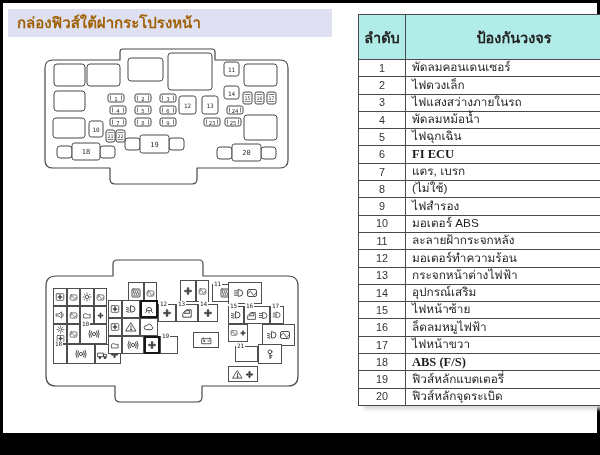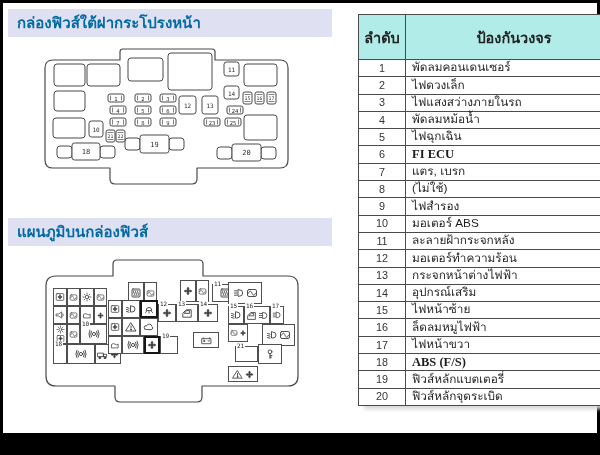--- a/index.html
+++ b/index.html
@@ -1,19 +1,19 @@
 <!DOCTYPE html>
 <html><head>
 <meta charset="utf-8">
 <style>
   html,body{margin:0;padding:0;background:#fff;}
   .frame{position:relative;width:600px;height:455px;background:#000;overflow:hidden;
          font-family:"Liberation Sans","DejaVu Sans",sans-serif;}
   .content{position:absolute;left:3px;top:3px;width:594px;height:430px;background:#fff;}
-  .heading{position:absolute;left:5px;width:324px;height:28px;background:#dfe1f3;color:#0369a1;
+  .heading{position:absolute;left:5px;width:324px;height:28px;background:#dfe1f3;color:#a16207;
            font-weight:bold;font-size:15px;line-height:28px;padding-left:9px;box-sizing:border-box;}
   #heading-top{top:6px;}
   #heading-bottom{top:215px;}
 
   
   .diag{position:absolute;}
   #diagram1{left:37px;top:43px;width:260px;height:142px;}
   #diagram2{left:40px;top:253px;width:258px;height:148px;}
   .diag svg.base{position:absolute;left:0;top:0;}
   .outline{fill:#fff;stroke:#4a4a4a;stroke-width:1.2;stroke-linejoin:round;}
@@ -210,21 +210,20 @@
             <rect x="66" y="84" width="9" height="12" rx="2" class="d1cell"></rect>
             <path d="M 67.5 86.5 H 73.5 M 67.5 93.5 H 73.5" class="d1tick"></path>
             <text x="70.5" y="90.5" text-anchor="middle" dominant-baseline="central" font-size="4.8" class="d1txt">21</text>
             <rect x="76" y="84" width="9" height="12" rx="2" class="d1cell"></rect>
             <path d="M 77.5 86.5 H 83.5 M 77.5 93.5 H 83.5" class="d1tick"></path>
             <text x="80.5" y="90.5" text-anchor="middle" dominant-baseline="central" font-size="4.8" class="d1txt">22</text>
           </g>
       </svg>
     </div>
 
-    <div class="heading" id="heading-bottom">แผนภูมิบนกล่องฟิวส์</div>
 
     <div class="diag" id="diagram2">
       <svg class="base" width="258" height="148" viewBox="0 0 258 148">
         <path class="outline" d="M 13 20 L 70 20 L 70 8 Q 70 4 74 4 L 156 4 Q 160 4 160 8 L 160 20 L 245 20 Q 255 20 255 30 L 255 120 Q 255 130 245 130 L 159 130 L 159 141 Q 159 146 154 146 L 77 146 Q 72 146 72 141 L 72 130 L 13 130 Q 3 130 3 120 L 3 30 Q 3 20 13 20 Z"></path>
       </svg>
       <div id="d2-cells">
           <div class="cell" style="left: 10px; top: 32px; width: 14px; height: 18px;">
             <svg width="10" height="10" viewBox="0 0 12 12">
               <use href="#i-star"></use>
             </svg>

